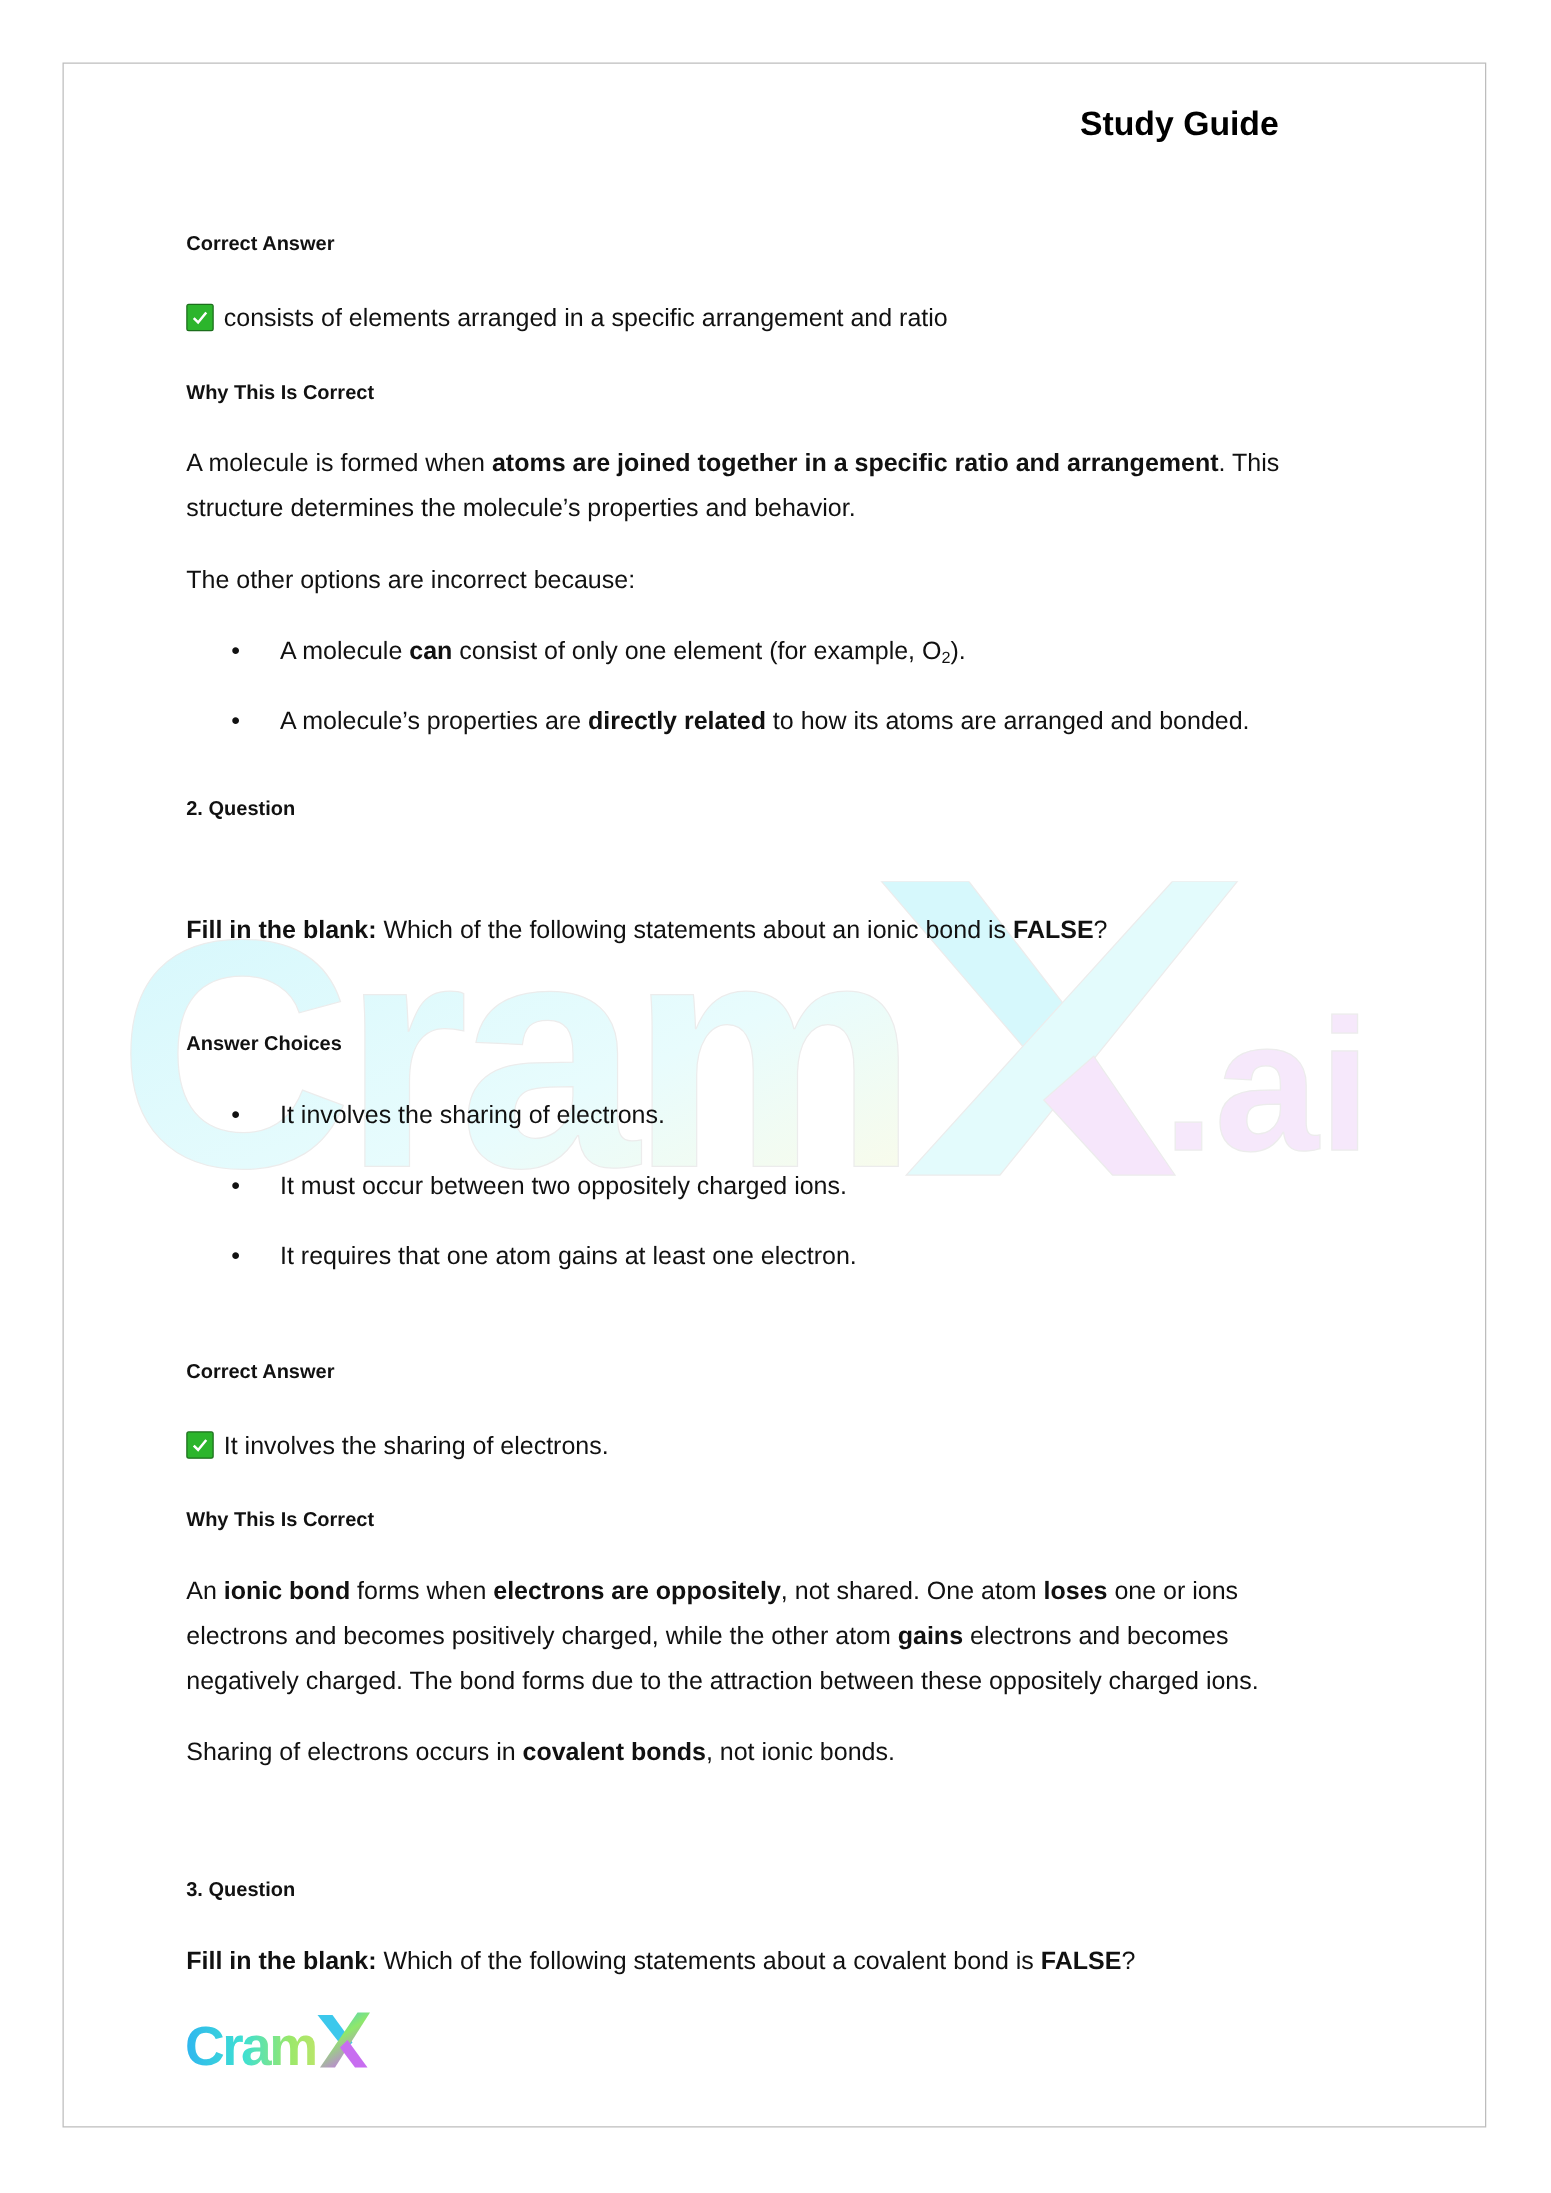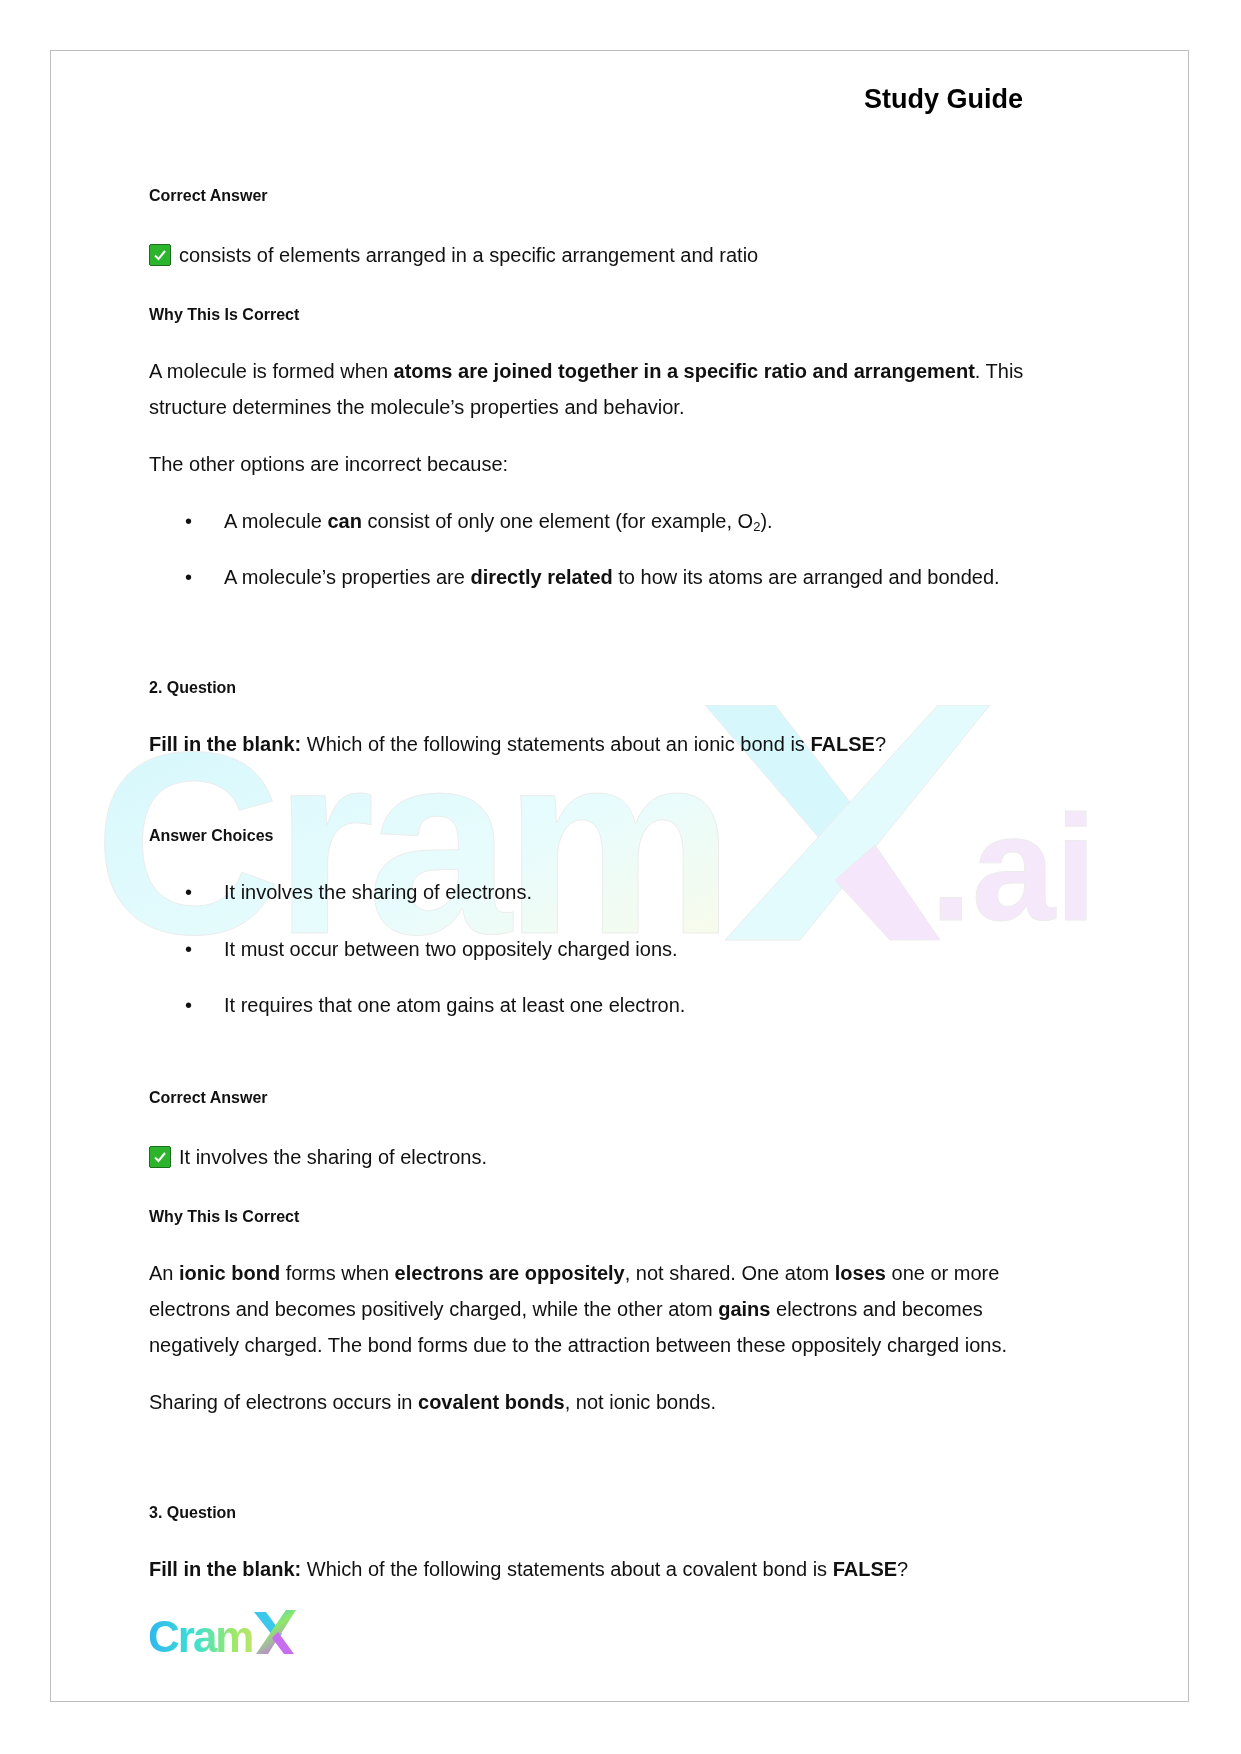--- a/index.html
+++ b/index.html
@@ -66,21 +66,21 @@
   <div style="position:absolute; left:149px; top:503px;">
     <span class="bullet">•</span>
     <span class="bullet-text"><span>A molecule </span><b>can</b><span> consist of only one element (for example, O</span><sub>2</sub><span>).</span></span>
   </div>
 
   <div style="position:absolute; left:149px; top:559px;">
     <span class="bullet">•</span>
     <span class="bullet-text"><span>A molecule’s properties are </span><b>directly related</b><span> to how its atoms are arranged and bonded.</span></span>
   </div>
 
-  <div class="blk h" style="left:149px; top:670px;">2. Question</div>
+  <div class="blk h" style="left:149px; top:630px;">2. Question</div>
 
   <div class="blk" style="left:149px; top:726px;"><b>Fill in the blank:</b><span> Which of the following statements about an ionic bond is </span><b>FALSE</b><span>?</span></div>
 
   <div class="blk h" style="left:149px; top:818px;">Answer Choices</div>
 
   <div style="position:absolute; left:149px; top:874px;">
     <span class="bullet">•</span>
     <span class="bullet-text">It involves the sharing of electrons.</span>
   </div>
   <div style="position:absolute; left:149px; top:931px;">
@@ -98,21 +98,21 @@
     <span class="check">
       <svg width="16" height="16" viewBox="0 0 16 16">
           <path d="M3 8.5 L6.5 12 L13 4" stroke="#fff" stroke-width="2" fill="none"></path>
         </svg>
     </span><span>It involves the sharing of electrons.</span>
   </div>
 
   <div class="blk h" style="left:149px; top:1199px;">Why This Is Correct</div>
 
   <div class="blk" style="left:149px; top:1255px;">
-    <div><span>An </span><b>ionic bond</b><span> forms when </span><b>electrons are oppositely</b><span>, not shared. One atom </span><b>loses</b><span> one or more</span></div>
+    <div><span>An </span><b>ionic bond</b><span> forms when </span><b>electrons are oppositely</b><span>, not shared. One atom </span><b>loses</b><span> one or ions</span></div>
     <div><span>electrons and becomes positively charged, while the other atom </span><b>gains</b><span> electrons and becomes</span></div>
     <div>negatively charged. The bond forms due to the attraction between these oppositely charged ions.</div>
   </div>
 
   <div class="blk" style="left:149px; top:1384px;"><span>Sharing of electrons occurs in </span><b>covalent bonds</b><span>, not ionic bonds.</span></div>
 
   <div class="blk h" style="left:149px; top:1495px;">3. Question</div>
 
   <div class="blk" style="left:149px; top:1551px;"><b>Fill in the blank:</b><span> Which of the following statements about a covalent bond is </span><b>FALSE</b><span>?</span></div>
 

